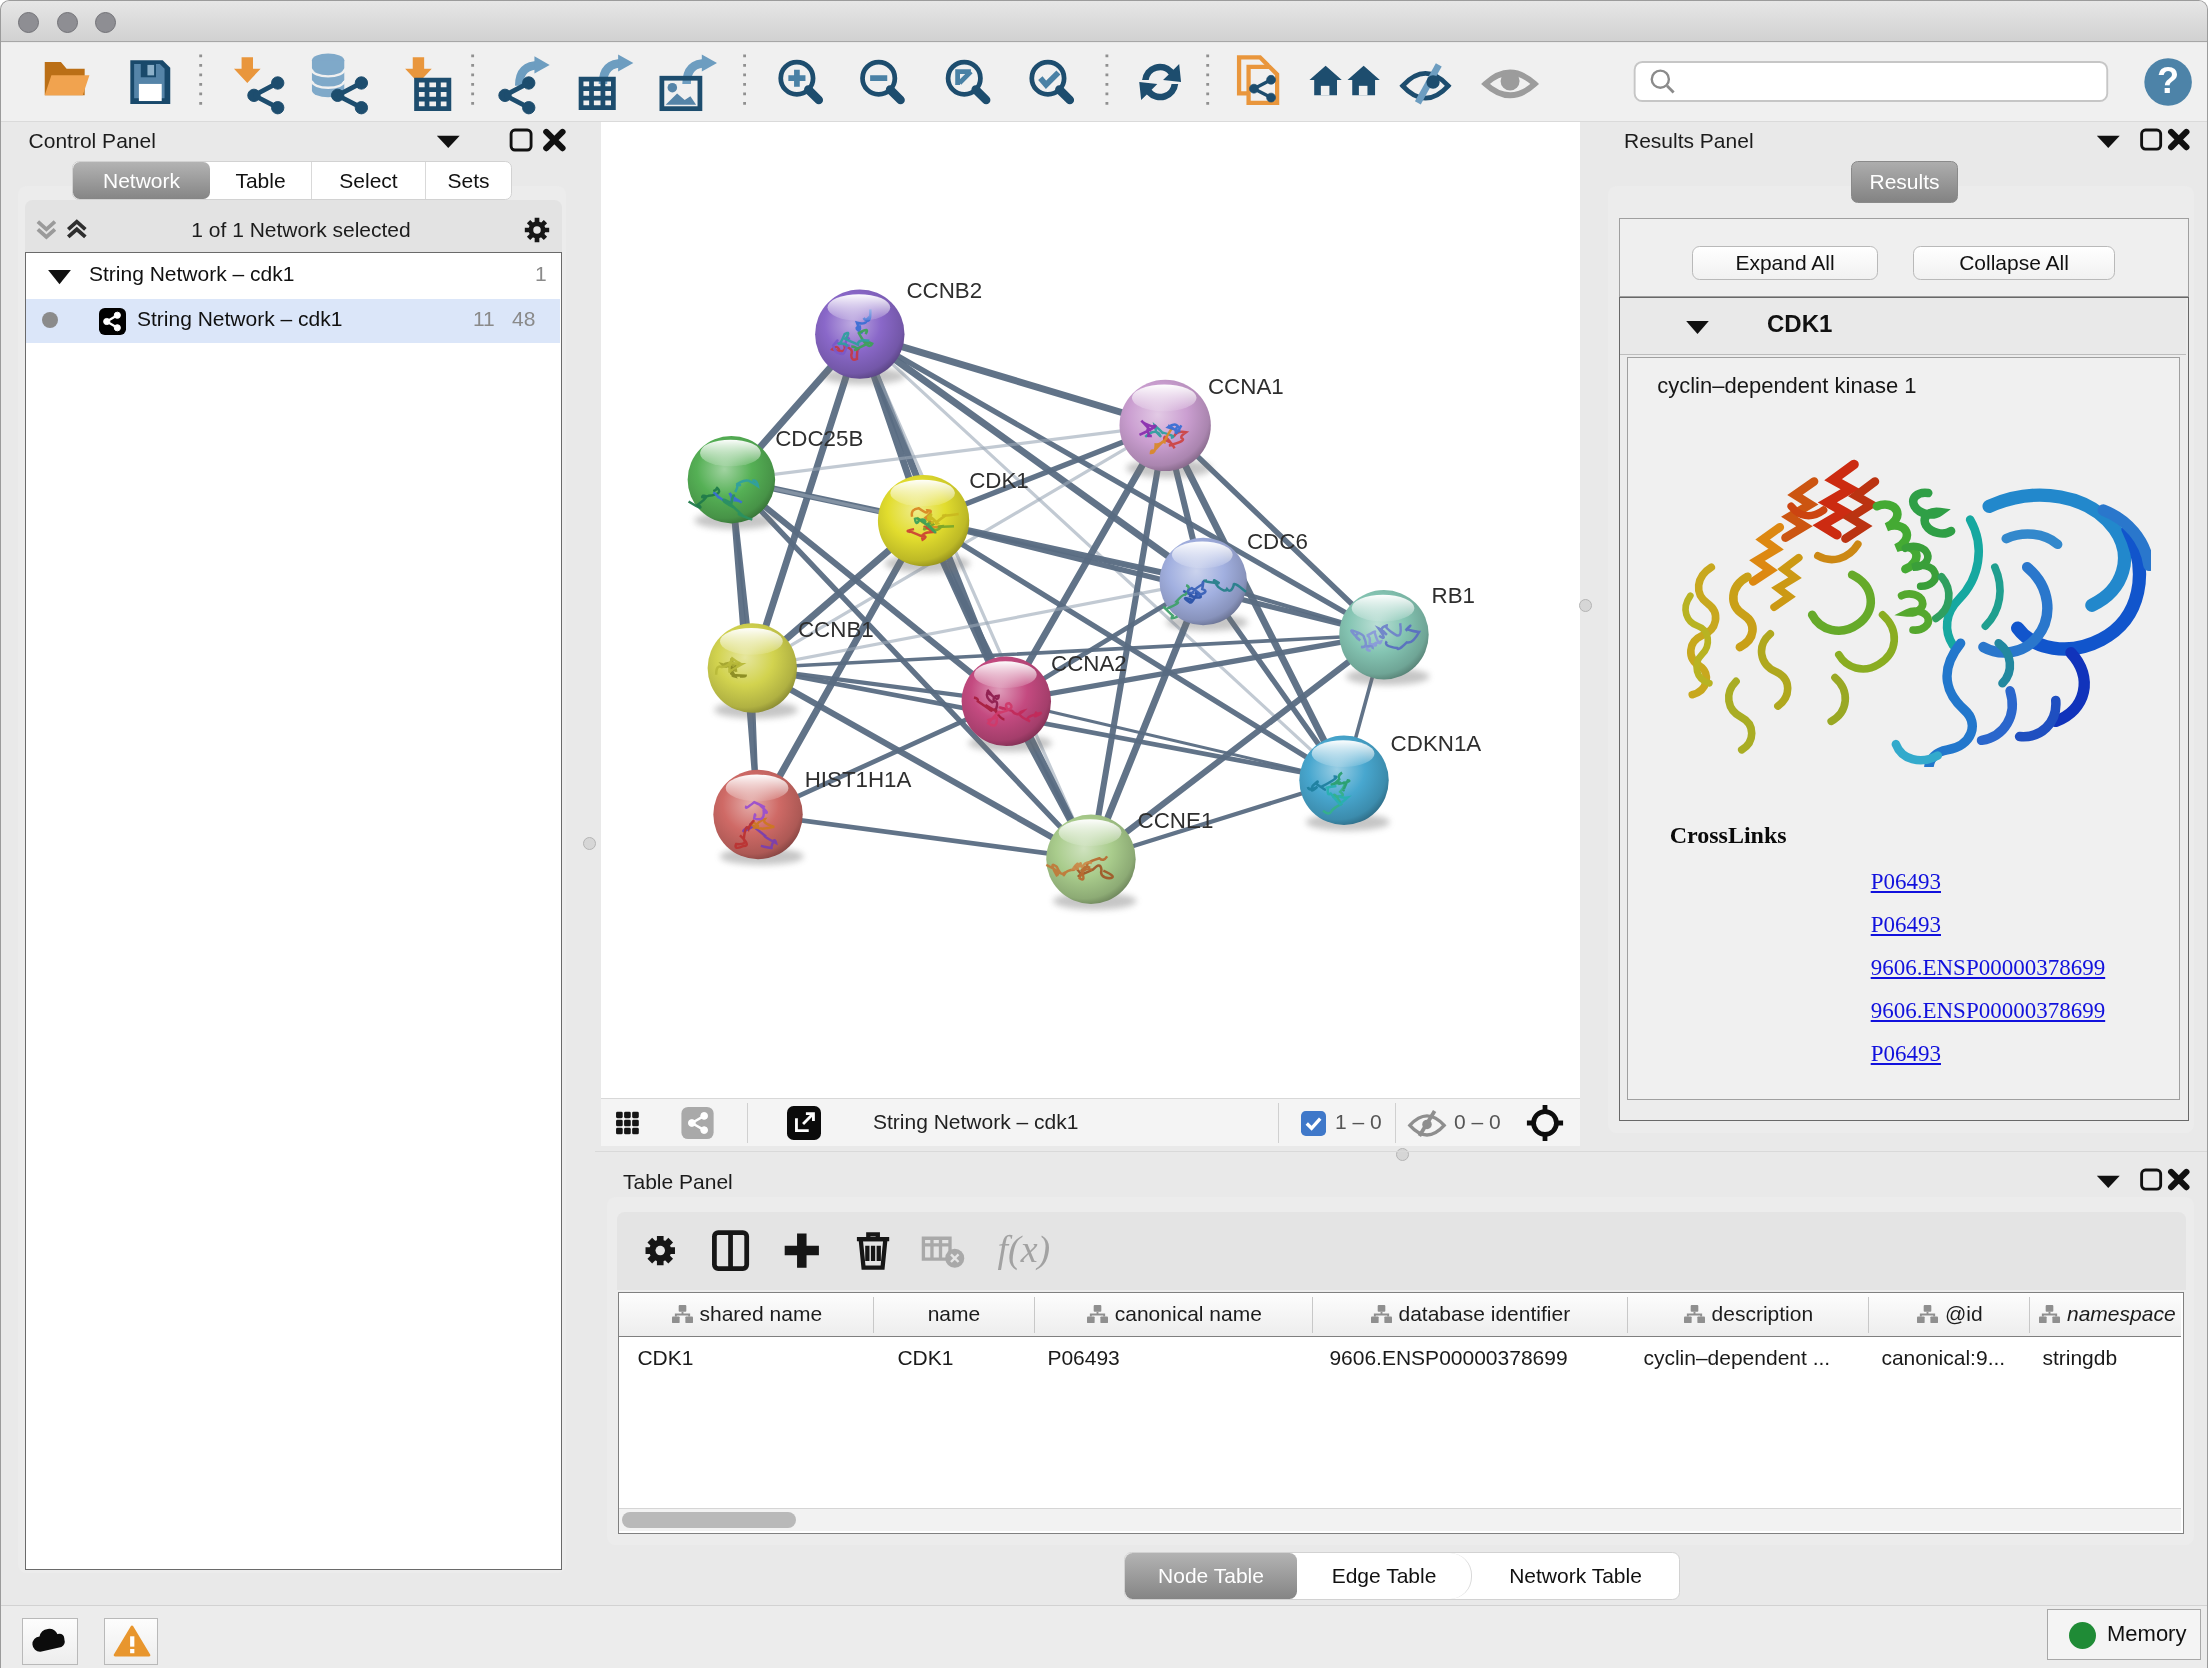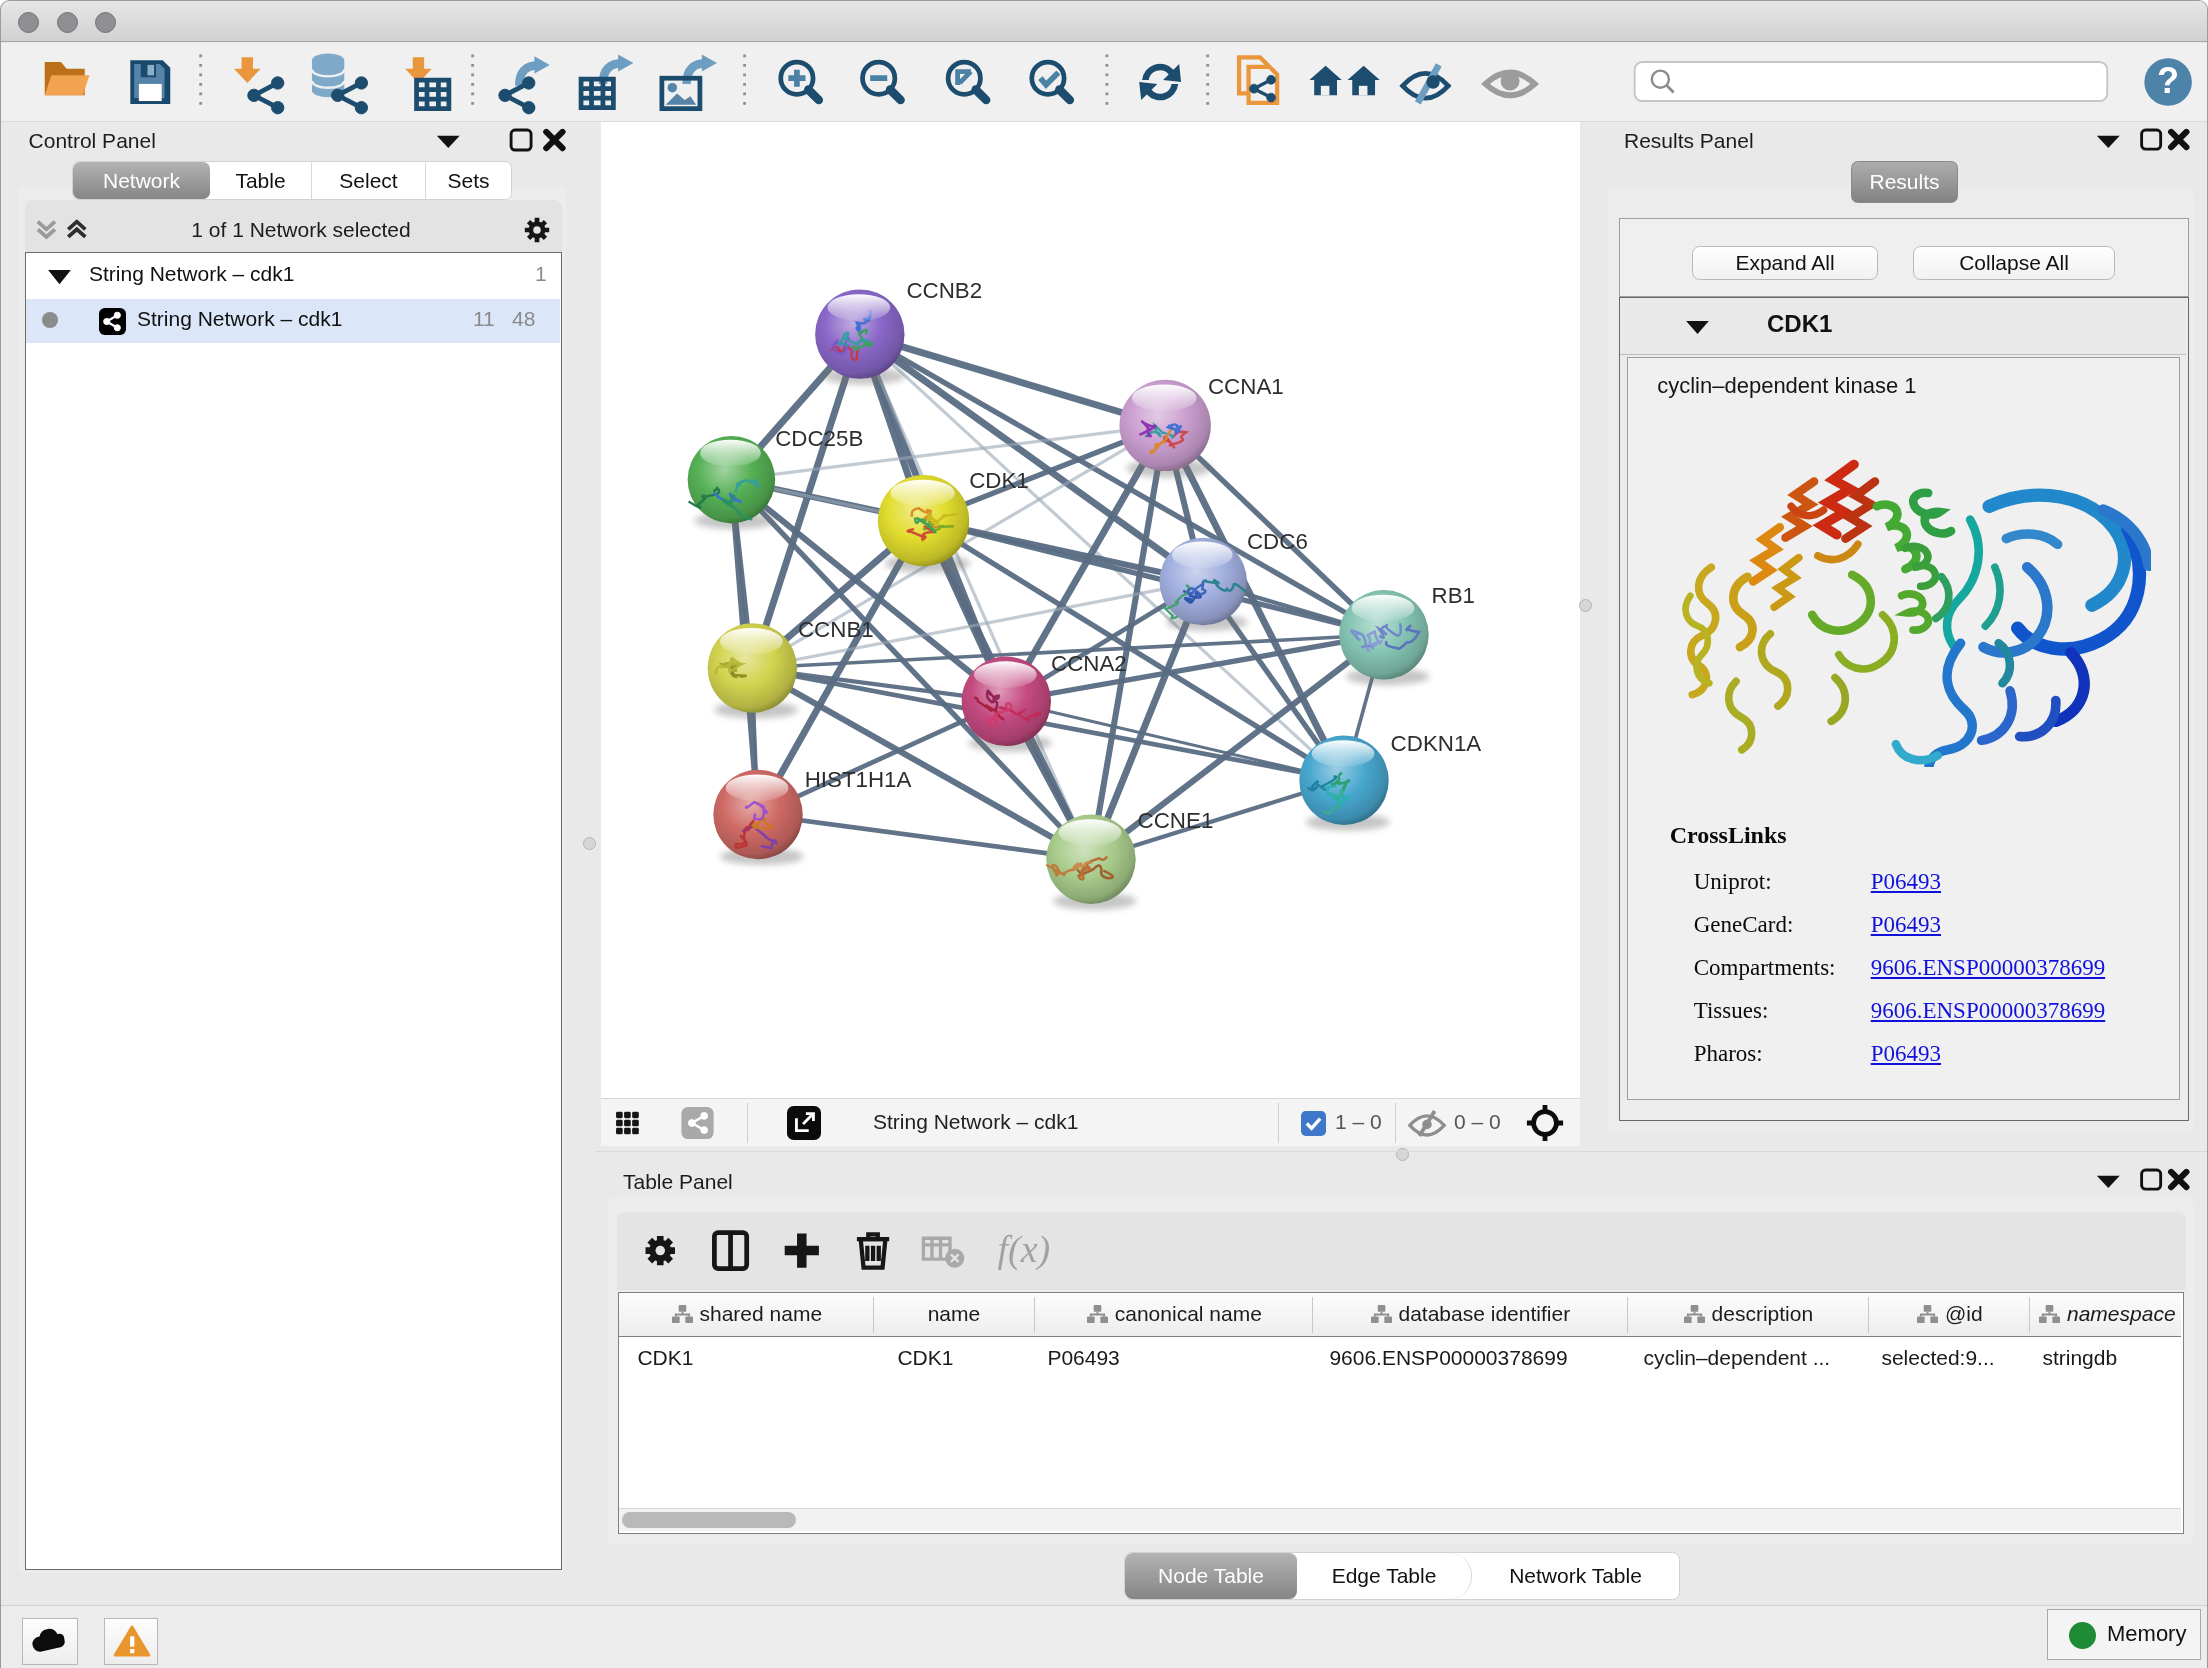--- a/index.html
+++ b/index.html
@@ -591,23 +591,20 @@
           <path d="M176,60 c-14,10 -26,6 -34,-4" stroke="#cc4411" stroke-width="8"></path>
           <path d="M212,96 c-10,16 -28,20 -42,12" stroke="#cc8814" stroke-width="8"></path>
           <path d="M258,150 a14,10 0 1 1 6,18 a14,10 0 1 1 6,18" stroke="#55a82e" stroke-width="8"></path>
           <path d="M300,130 c12,14 10,34 -6,44" stroke="#2f9f5f" stroke-width="8"></path>
           <path d="M360,200 c14,10 16,30 4,42" stroke="#22889f" stroke-width="9"></path>
           <path d="M470,60 c26,10 44,32 48,58" stroke="#2a77cc" stroke-width="12"></path>
           <path d="M368,90 c18,-8 40,-6 54,6" stroke="#3388cc" stroke-width="10"></path>
         </g>
       </svg>
       <span class="abs" style="left:42px; top:464px; font-family:'Liberation Serif',serif; font-weight:bold; font-size:24px; color:#0a0a0a;">CrossLinks</span>
-      <div class="abs" style="left:66px; top:502px; font-family:'Liberation Serif',serif; font-size:23px; color:#0a0a0a; line-height:43px;">
-        Uniprot:<br>GeneCard:<br>Compartments:<br>Tissues:<br>Pharos:
-      </div>
       <div class="abs" style="left:243px; top:502px; font-family:'Liberation Serif',serif; font-size:23px; color:#1111dd; line-height:43px; text-decoration:underline;">
         P06493<br>P06493<br>9606.ENSP00000378699<br>9606.ENSP00000378699<br>P06493
       </div>
     </div>
   </div>
 
   <div class="abs" style="left:594px; top:1150px; width:1614px; height:1px; background:#d9d9d9;"></div>
 
   <div class="phead" style="left:622px; top:1169px;">Table Panel</div>
   <svg class="abs" style="left:2093px; top:1166px;" width="100" height="27" viewBox="0 0 105 28">
@@ -702,21 +699,21 @@
         <div class="abs" style="left:1008px; top:3.8px; width:0; height:36px; border-left:1px solid #c8c8c8;"></div>
         <div class="abs" style="left:1249px; top:3.8px; width:0; height:36px; border-left:1px solid #c8c8c8;"></div>
         <div class="abs" style="left:1410px; top:3.8px; width:0; height:36px; border-left:1px solid #c8c8c8;"></div>
       </div>
       <div class="abs" style="left:0; top:46px; width:1562px; height:40px; font-size:21px; color:#1a1a1a;">
         <span class="abs" style="left:18px; top:6.7px;">CDK1</span>
         <span class="abs" style="left:278px; top:6.7px;">CDK1</span>
         <span class="abs" style="left:428px; top:6.7px;">P06493</span>
         <span class="abs" style="left:710px; top:6.7px;">9606.ENSP00000378699</span>
         <span class="abs" style="left:1024px; top:6.7px;">cyclin–dependent ...</span>
-        <span class="abs" style="left:1262px; top:6.7px;">selected:9...</span>
+        <span class="abs" style="left:1262px; top:6.7px;">canonical:9...</span>
         <span class="abs" style="left:1423px; top:6.7px;">stringdb</span>
       </div>
       <div class="abs" style="left:0; top:215px; width:1562px; height:23px; background:#f2f2f2; border-top:1px solid #d5d5d5;">
         <div class="abs" style="left:2.9px; top:2.9px; width:174px; height:16px; background:#b9b9b9; border-radius:8.6px;"></div>
       </div>
     </div>
   </div>
   <div class="abs" style="left:1123px; top:1551px; width:556px; height:48px; background:#fff; border:1px solid #d2d2d2; border-radius:7.6px; display:flex; font-size:21px; text-align:center; color:#111;">
     <div style="width:172px; line-height:46px; background:linear-gradient(#b3b3b3,#858585); color:#fff; border-radius:7.6px;">Node Table</div>
     <div style="width:175px; line-height:46px; border-right:1px solid #d9d9d9;border-radius:22px;">Edge Table</div>

